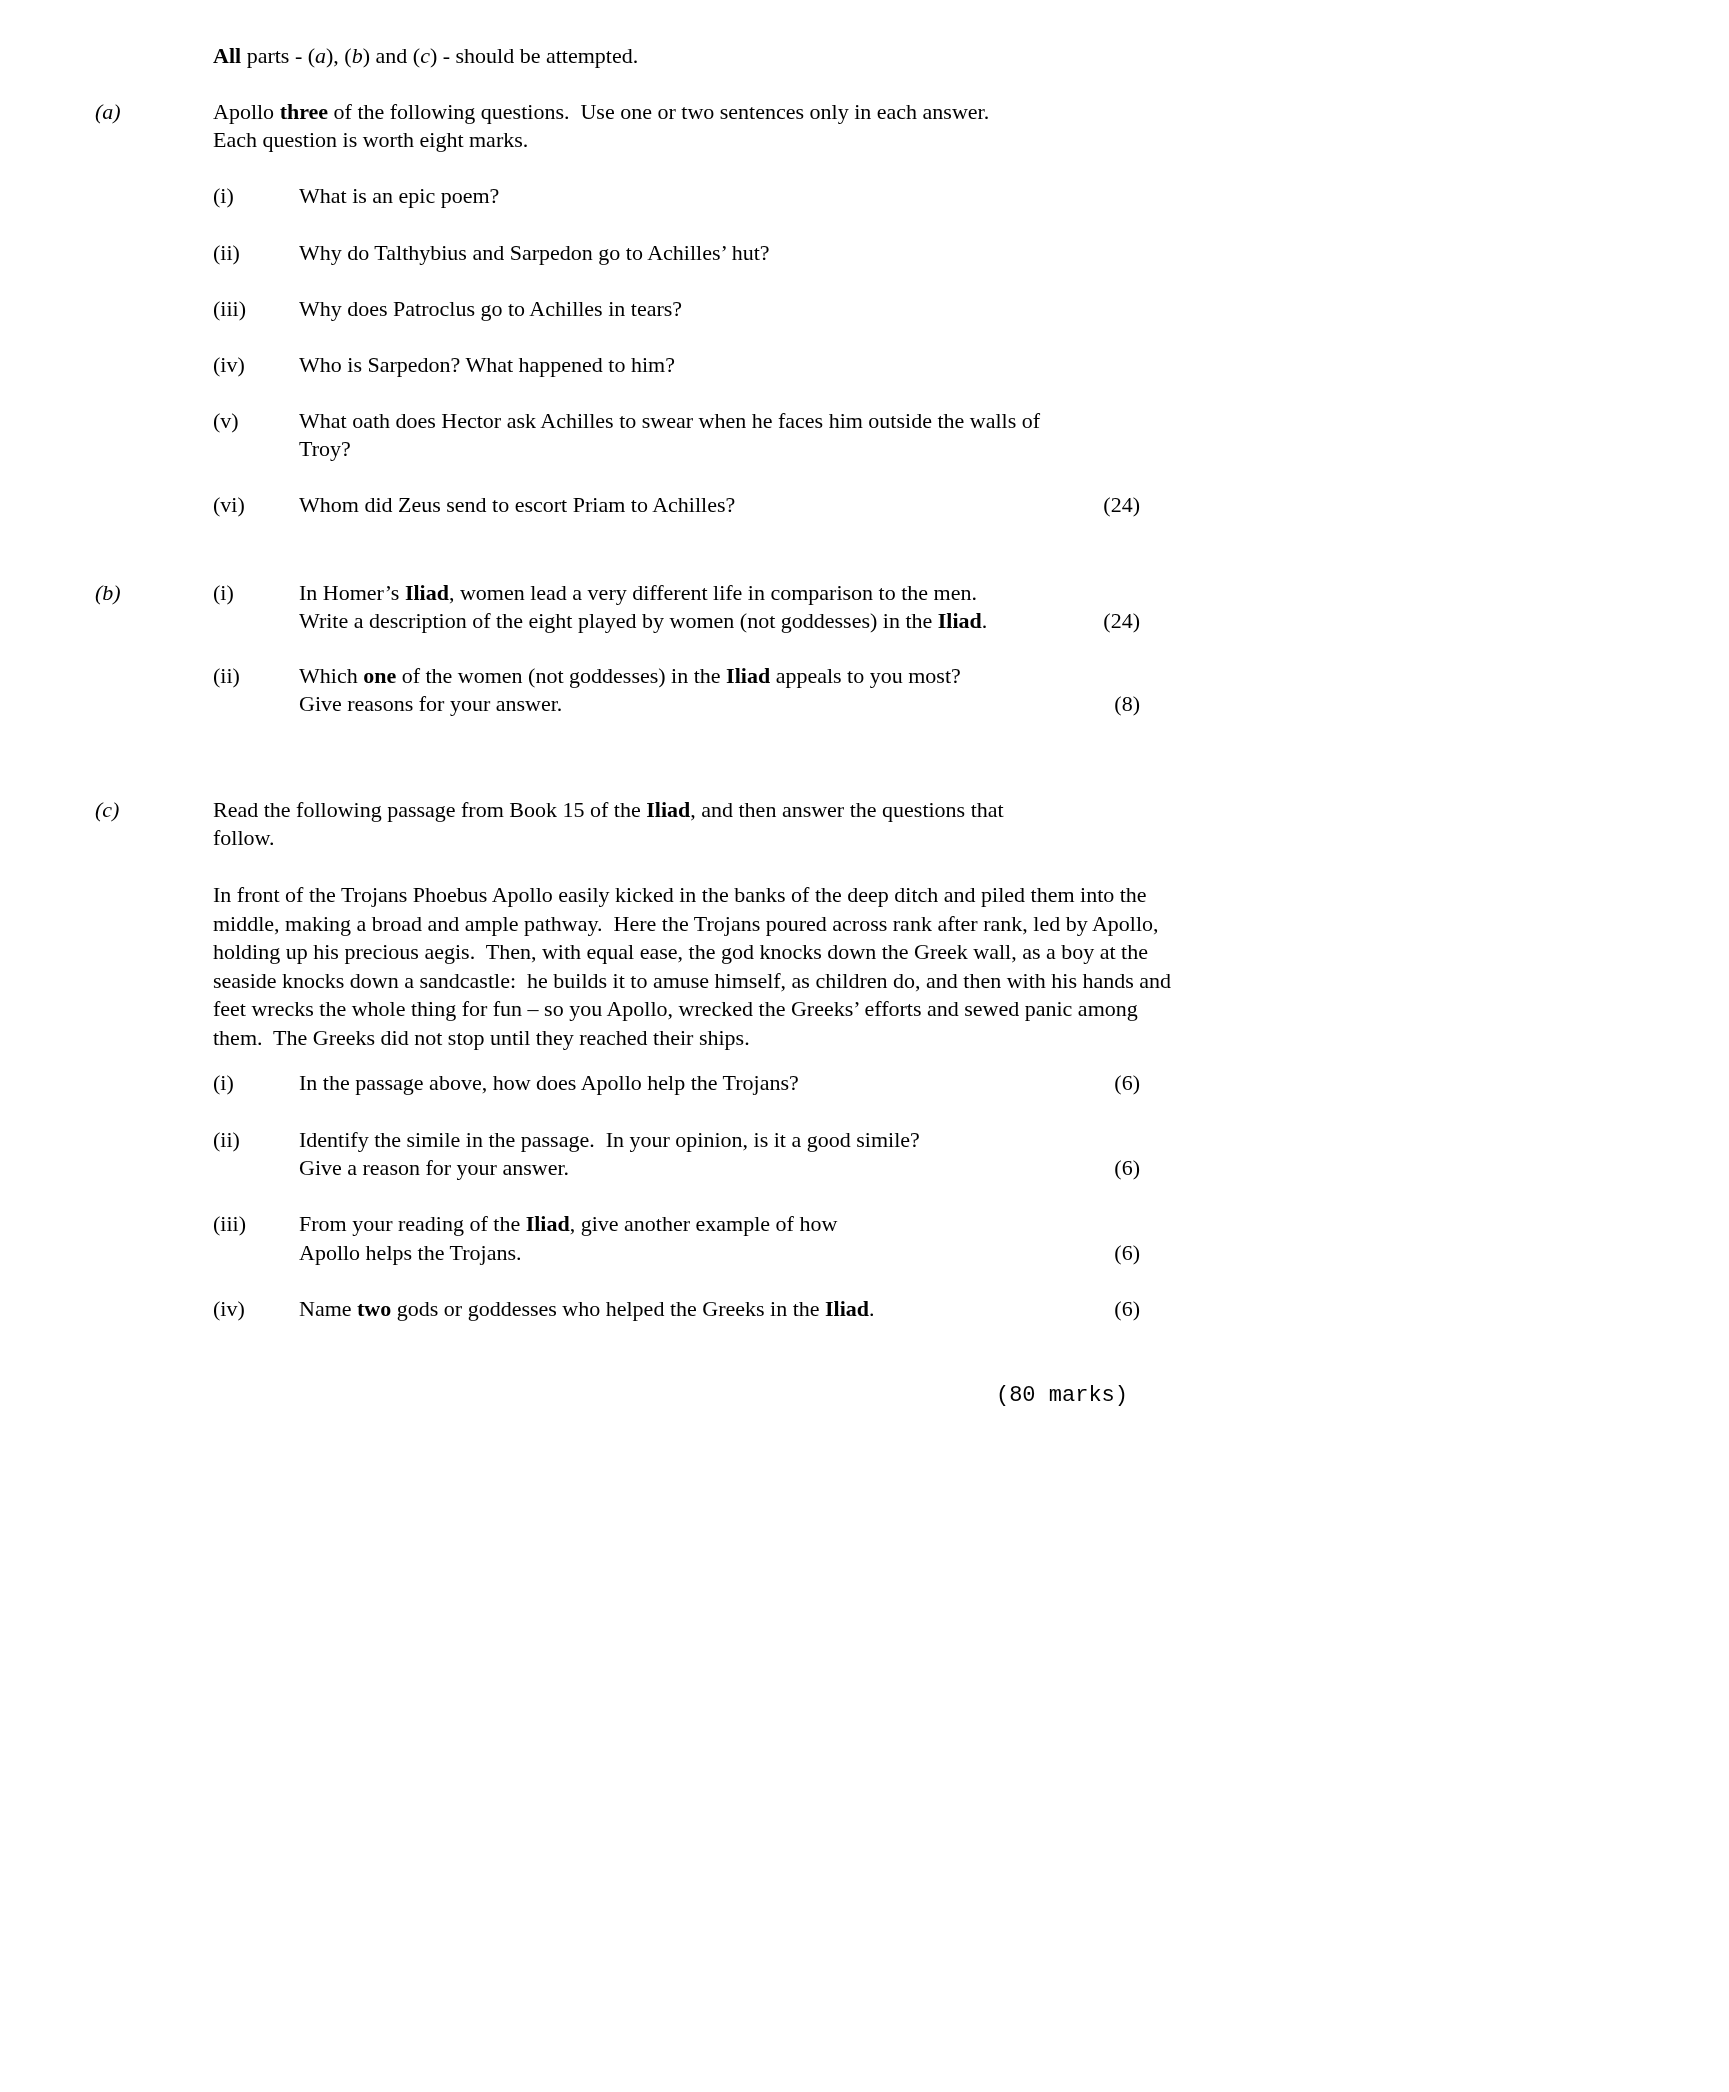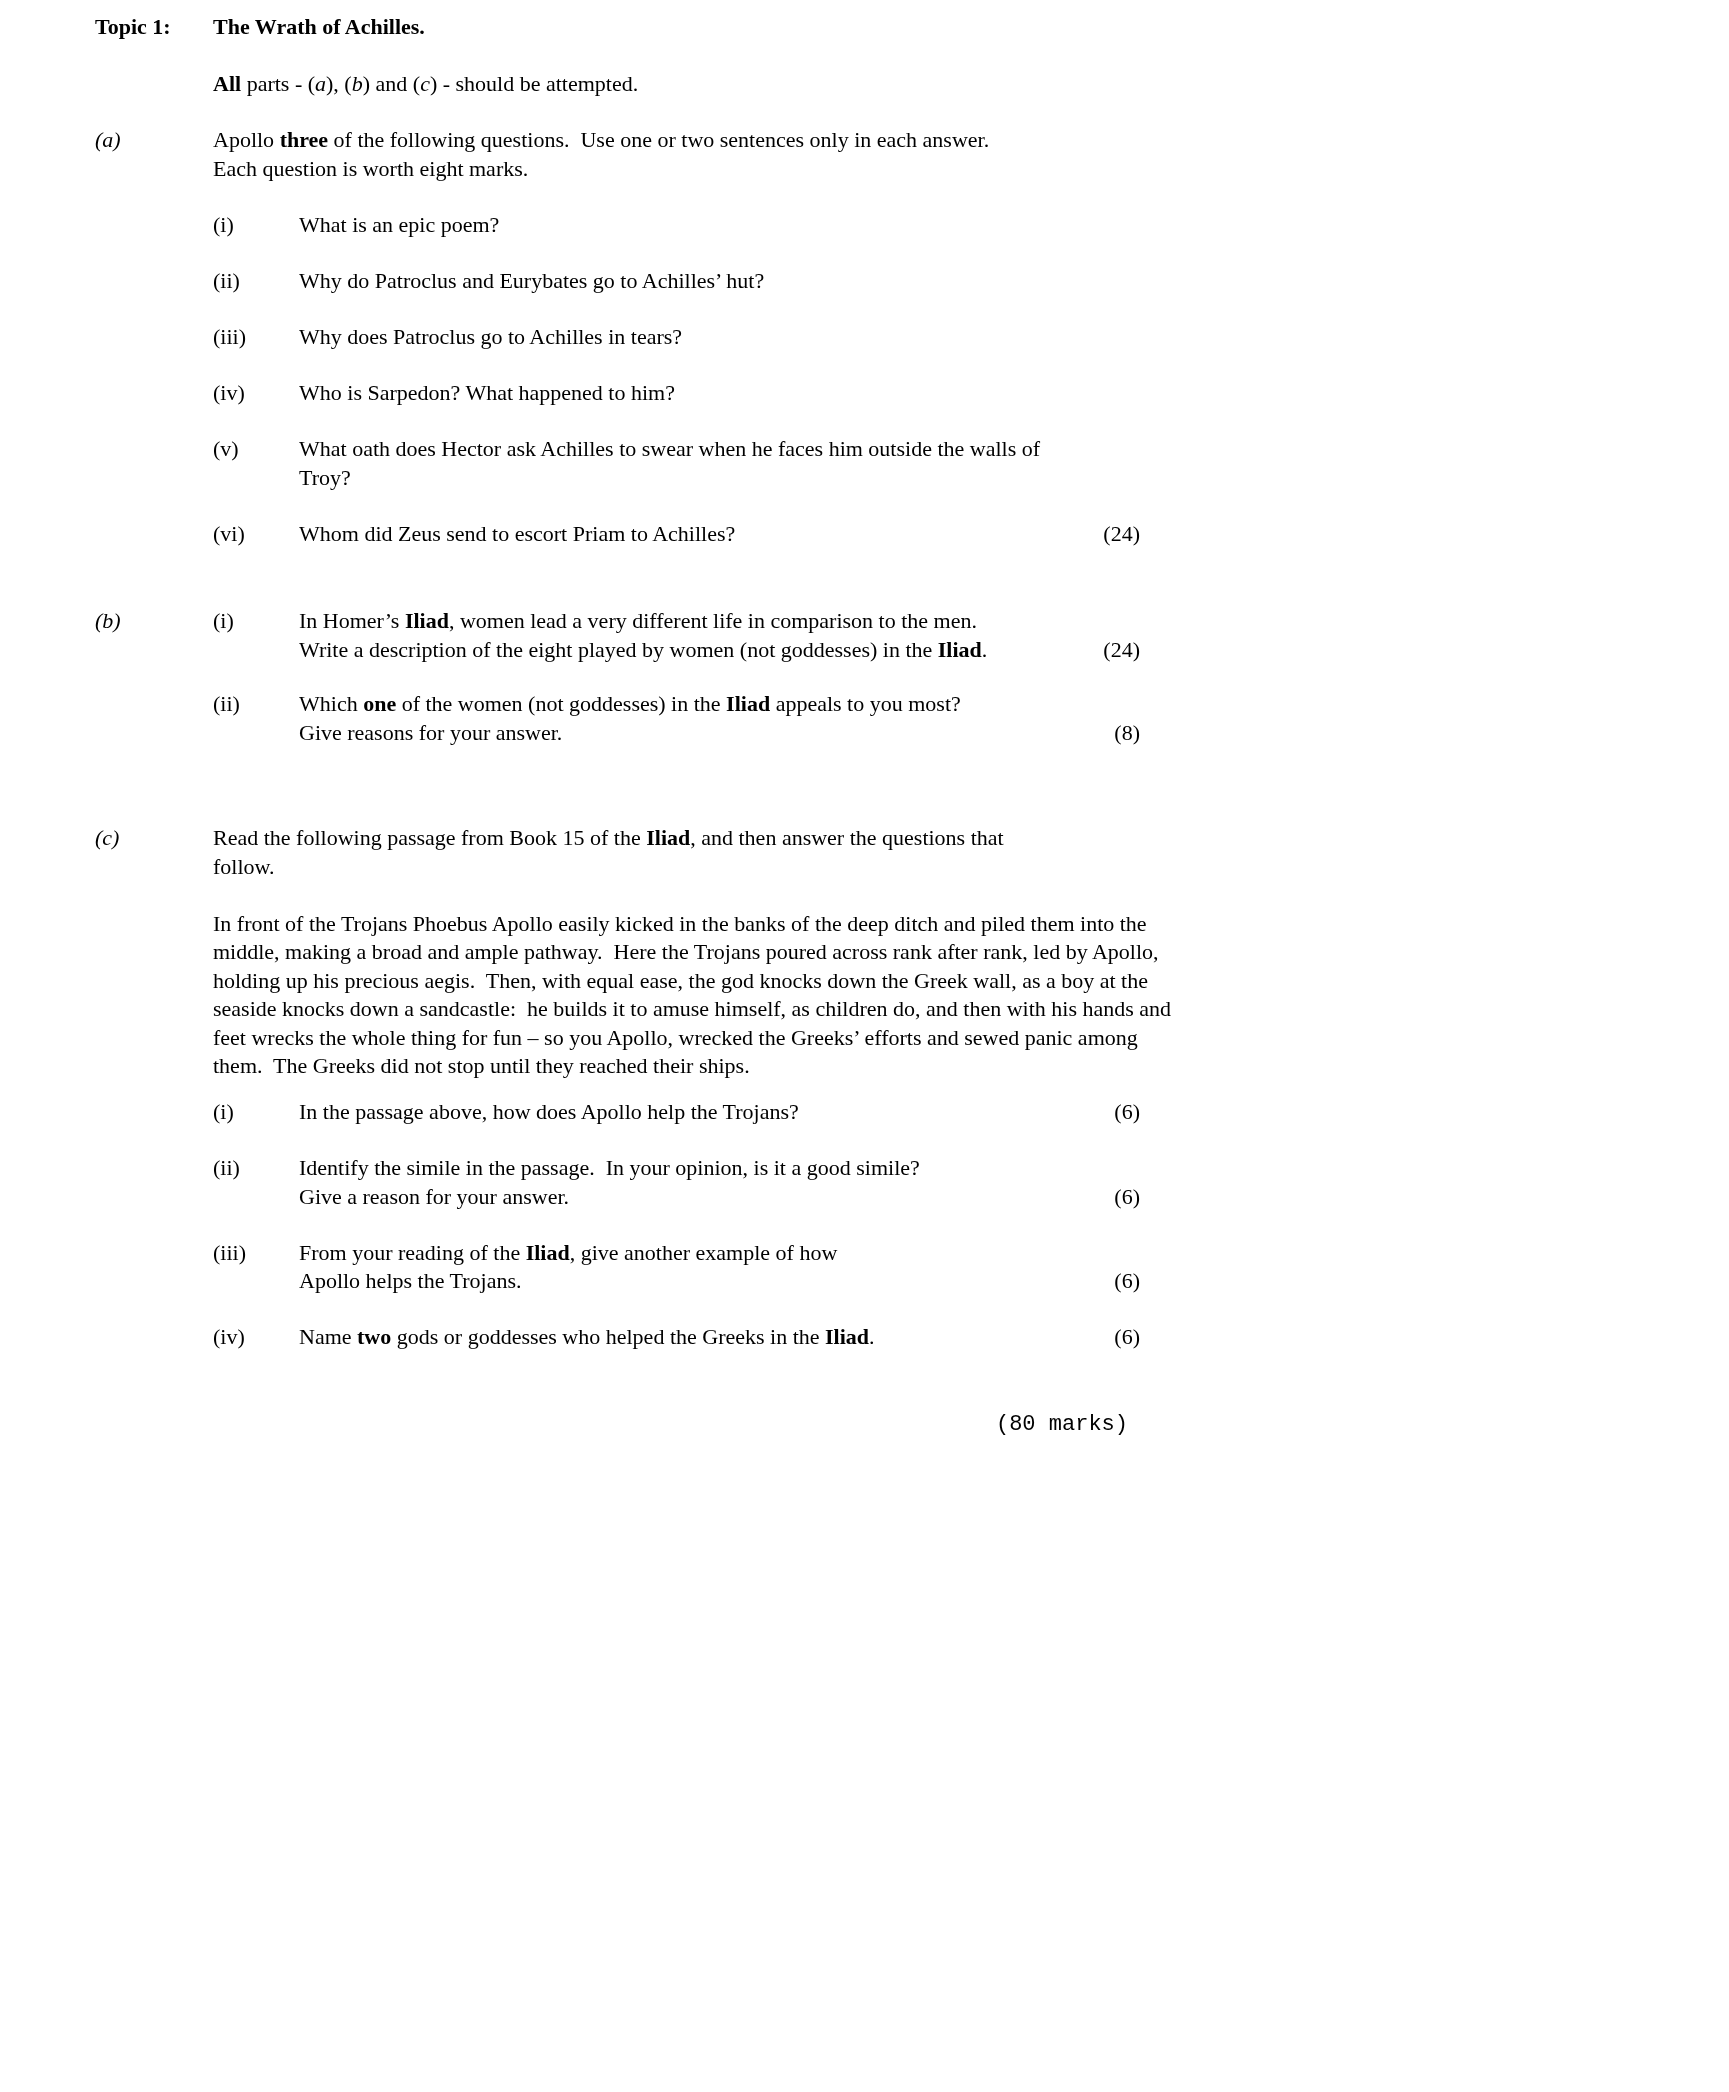--- a/index.html
+++ b/index.html
@@ -27,24 +27,20 @@
   .marks { margin-left:auto; padding-left:11.4px; white-space:pre; }
   .footer-marks { width:915px; text-align:right; line-height:28.5px;font-family:Liberation Mono, monospace; }
   .mt-18{margin-top:17px} .mt-27{margin-top:26px} .mt-29{margin-top:27.6px}
   .mt-30{margin-top:28.5px} .mt-62{margin-top:59px} .mt-81{margin-top:77px}
 </style>
 </head>
 <body>
 
 <div class="page">
 
-  <div class="row">
-    <div class="col-label bold line">Topic 1:</div>
-    <div class="col-content bold line">The Wrath of Achilles.</div>
-  </div>
 
   <div class="row mt-30">
     <div class="col-label"></div>
     <div class="col-content line"><span class="bold">All</span><span> parts - (</span><span class="italic">a</span><span>), (</span><span class="italic">b</span><span>) and (</span><span class="italic">c</span><span>) - should be attempted.</span></div>
   </div>
 
   <div class="row mt-29">
     <div class="col-label italic">(a)</div>
     <div class="col-content">
       <div class="line"><span>Apollo </span><span class="bold">three</span><span> of the following questions.  Use one or two sentences only in each answer.</span></div>
@@ -56,21 +52,21 @@
           <div class="qline">
             <span class="qtext">What is an epic poem?</span>
           </div>
         </div>
       </div>
 
       <div class="q mt-29">
         <div class="qnum">(ii)</div>
         <div class="qbody">
           <div class="qline">
-            <span class="qtext">Why do Patroclus and Eurybates go to Achilles’ hut?</span>
+            <span class="qtext">Why do Talthybius and Sarpedon go to Achilles’ hut?</span>
           </div>
         </div>
       </div>
 
       <div class="q mt-29">
         <div class="qnum">(iii)</div>
         <div class="qbody">
           <div class="qline">
             <span class="qtext">Why does Patroclus go to Achilles in tears?</span>
           </div>

